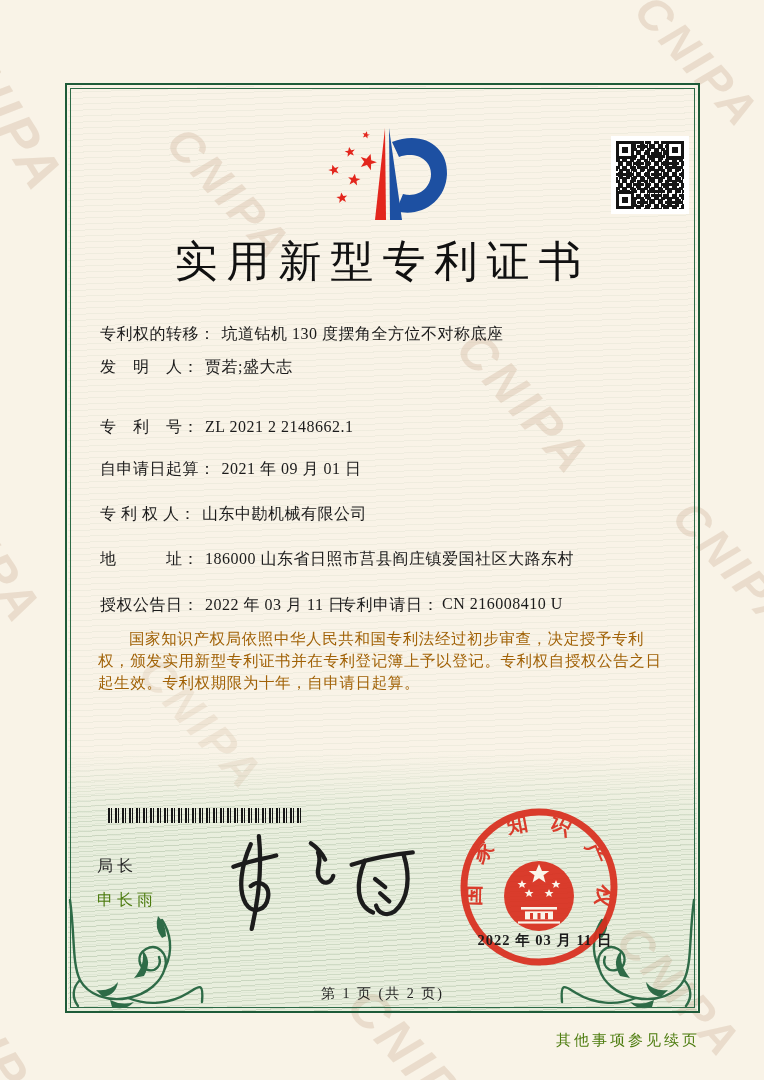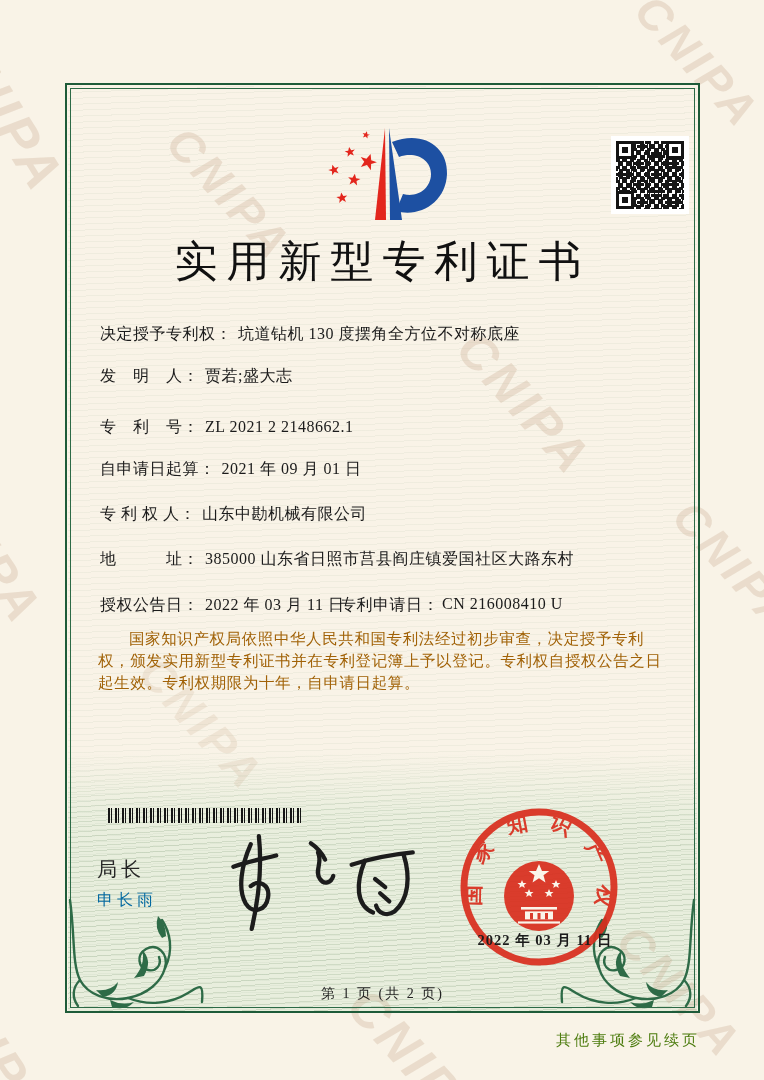--- a/index.html
+++ b/index.html
@@ -53,23 +53,23 @@
   .grant-value { position:absolute; left:342px; }
 
   .body-text { position:absolute; left:98px; top:628px; width:572px; font-size:15.5px;
     line-height:22px; color:#a16207; letter-spacing:0.6px; }
   .body-text p { text-indent:2em; }
 
   .barcode { position:absolute; left:108px; top:808px; width:196px; height:15px;
     background:repeating-linear-gradient(90deg,#151515 0 2px,rgba(0,0,0,0) 2px 3px,#151515 3px 4px,rgba(0,0,0,0) 4px 7px,#151515 7px 9px,rgba(0,0,0,0) 9px 10px,#151515 10px 11px,rgba(0,0,0,0) 11px 14px); }
 
   .director-label { position:absolute; left:97px; top:856px; font-family:"Liberation Sans","DejaVu Sans",sans-serif;
-    font-size:20px; letter-spacing:4px; color:#262626; }
+    font-size:16px; letter-spacing:4px; color:#262626; }
   .director-name { position:absolute; left:97px; top:890px; font-family:Liberation Mono, monospace;
-    font-size:16px; letter-spacing:4px; color:#0369a1; }
+    font-size:16px; letter-spacing:4px; color:#4d7c0f; }
   .signature { position:absolute; left:212px; top:830px; width:214px; height:102px; }
 
   .seal { position:absolute; left:456px; top:804px; width:166px; height:166px; opacity:0.93; z-index:6; }
   .seal-ring-text { font-size:21px; font-weight:bold; letter-spacing:19px; fill:#d92f1f; font-family:"Liberation Serif",serif; }
   .seal-date { position:absolute; left:470px; top:931px; width:150px; text-align:center; z-index:7;
     font-size:14.5px; color:#1c1c1c; letter-spacing:1px; font-weight:600; }
 
   .page-info { position:absolute; left:65px; top:985px; width:635px; text-align:center;
     font-size:14px; letter-spacing:2px; color:#222; z-index:6; }
   .footer-note { position:absolute; left:65px; top:1031px; width:635px; text-align:right;
@@ -155,36 +155,36 @@
       <div class="qr-noise"></div>
       <div class="finder tl"></div>
       <div class="finder tr"></div>
       <div class="finder bl"></div>
     </div>
 
     <h1 class="title">实用新型专利证书</h1>
 
     <div class="fields">
       <div class="frow" style="top:324px">
-        <span class="lab">决定授予专利权：</span><span class="val">坑道钻机 130 度摆角全方位不对称底座</span>
-      </div>
-      <div class="frow" style="top:366px">
+        <span class="lab">专利权的转移：</span><span class="val">坑道钻机 130 度摆角全方位不对称底座</span>
+      </div>
+      <div class="frow" style="top:357px">
         <span class="lab">发　明　人：</span><span class="val">贾若;盛大志</span>
       </div>
       <div class="frow" style="top:417px">
         <span class="lab">专　利　号：</span><span class="val">ZL 2021 2 2148662.1</span>
       </div>
       <div class="frow" style="top:459px">
         <span class="lab">自申请日起算：</span><span class="val">2021 年 09 月 01 日</span>
       </div>
       <div class="frow" style="top:504px">
         <span class="lab">专 利 权 人：</span><span class="val">山东中勘机械有限公司</span>
       </div>
       <div class="frow" style="top:549px">
-        <span class="lab">地　　　址：</span><span class="val">385000  山东省日照市莒县阎庄镇爱国社区大路东村</span>
+        <span class="lab">地　　　址：</span><span class="val">186000  山东省日照市莒县阎庄镇爱国社区大路东村</span>
       </div>
       <div class="frow" style="top:595px">
         <span class="lab">授权公告日：</span><span class="val">2022 年 03 月 11 日</span>
         <span class="grant-label">专利申请日：</span>
         <span class="grant-value">CN 216008410 U</span>
       </div>
     </div>
 
     <div class="body-text">
       <p>国家知识产权局依照中华人民共和国专利法经过初步审查，决定授予专利权，颁发实用新型专利证书并在专利登记簿上予以登记。专利权自授权公告之日起生效。专利权期限为十年，自申请日起算。</p>

